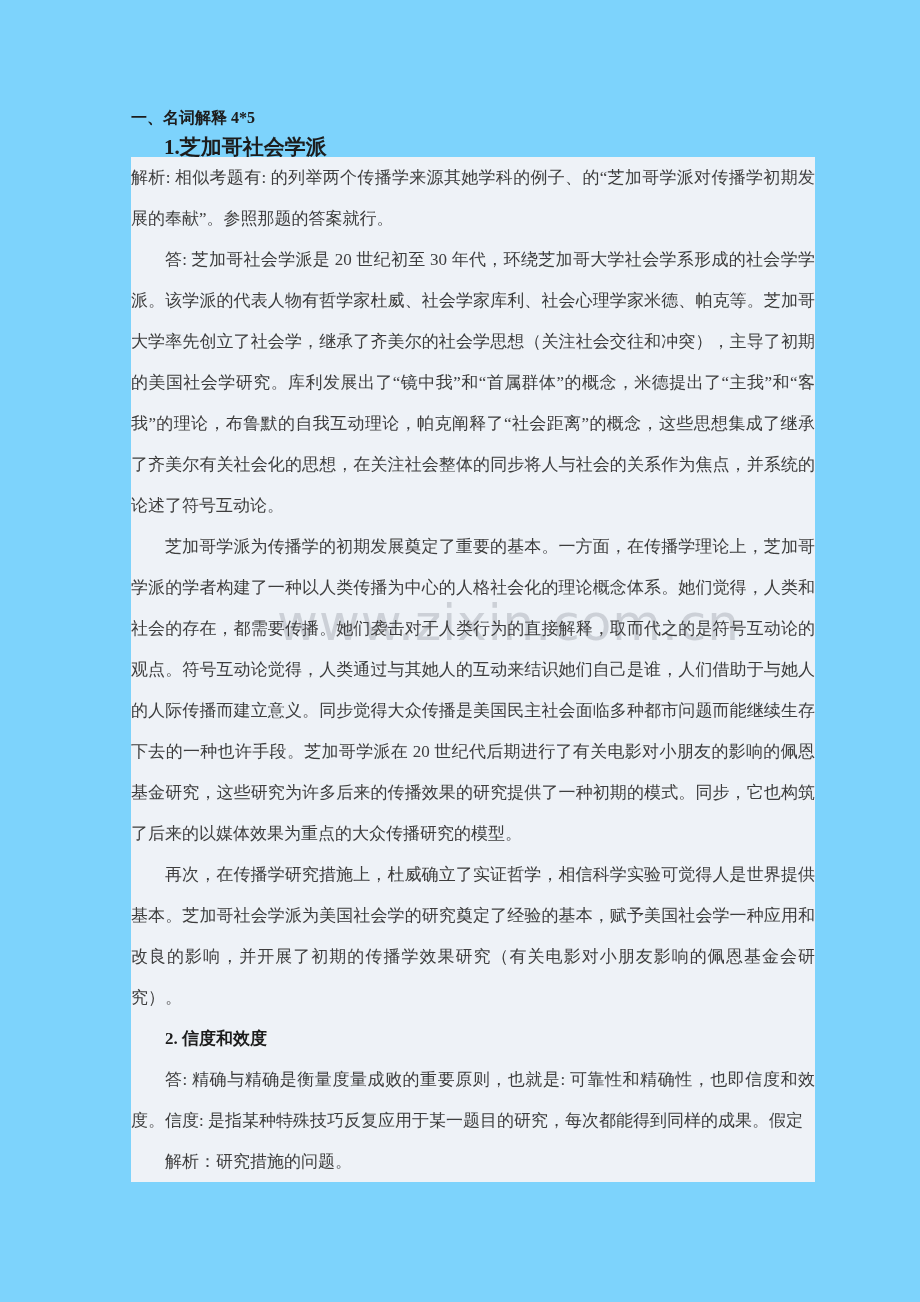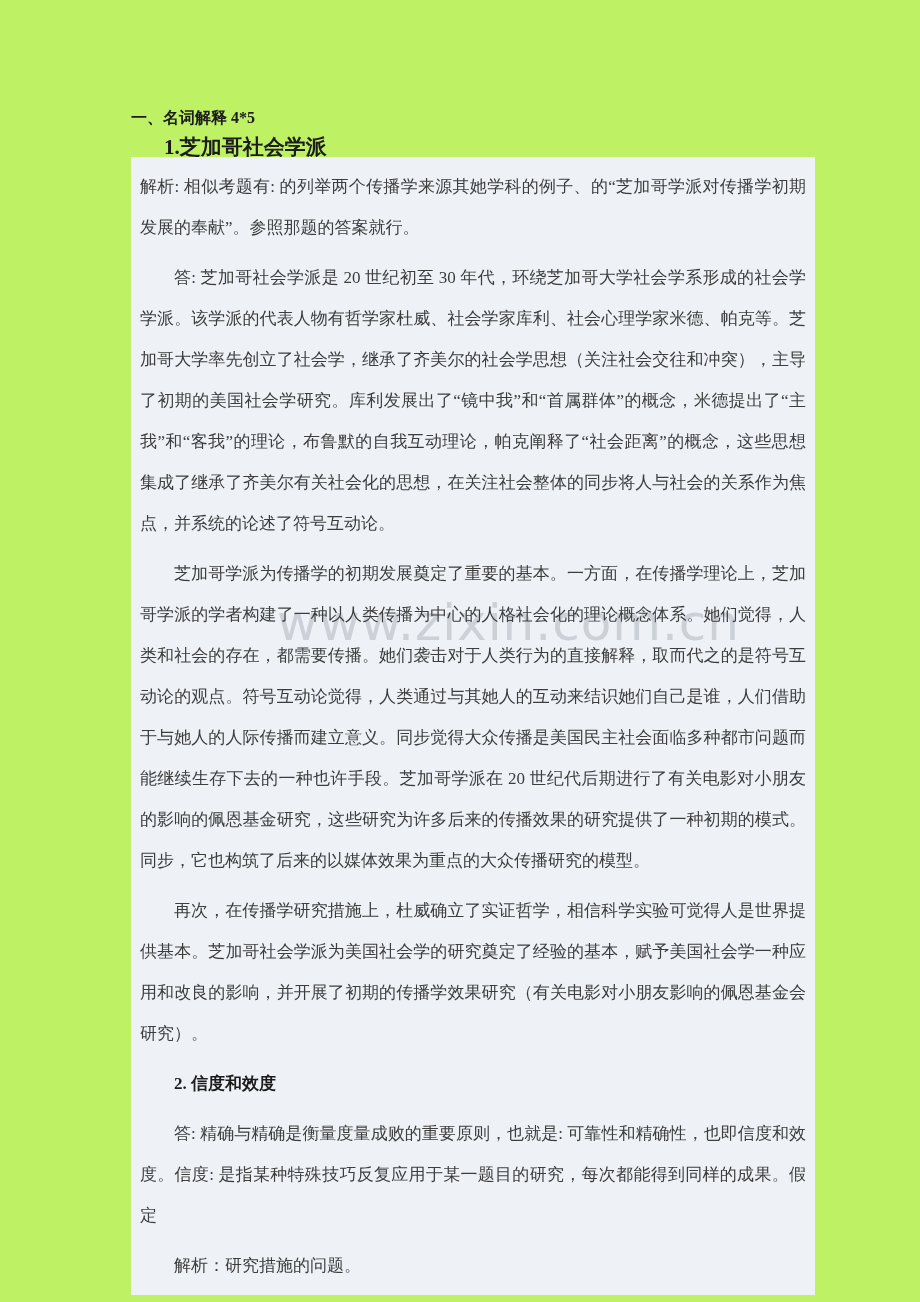--- a/index.html
+++ b/index.html
@@ -4,21 +4,21 @@
 <style>
   html, body {
     margin: 0;
     padding: 0;
     background: #ffffff;
   }
   .page {
     position: relative;
     width: 920px;
     height: 1302px;
-    background: #bef264;
+    background: #7dd3fc;
     overflow: hidden;
     font-family: "Liberation Serif", "DejaVu Serif", serif;
   }
   .section-heading {
     position: absolute;
     left: 131px;
     top: 107px;
     margin: 0;
     font-size: 16px;
     line-height: 22px;
@@ -56,21 +56,21 @@
     line-height: 50px;
     letter-spacing: 1px;
     color: rgba(140, 147, 155, 0.35);
     white-space: nowrap;
     pointer-events: none;
     text-align: center;
   }
   .highlight-block p {
     position: relative;
     z-index: 2;
-    margin: 9px;
+    margin: 0;
     font-size: 17px;
     line-height: 41px;
     color: #3d3d3d;
     text-align: justify;
   }
   .highlight-block p.indent {
     text-indent: 2em;
   }
   .highlight-block p.bold {
     font-weight: 700;

